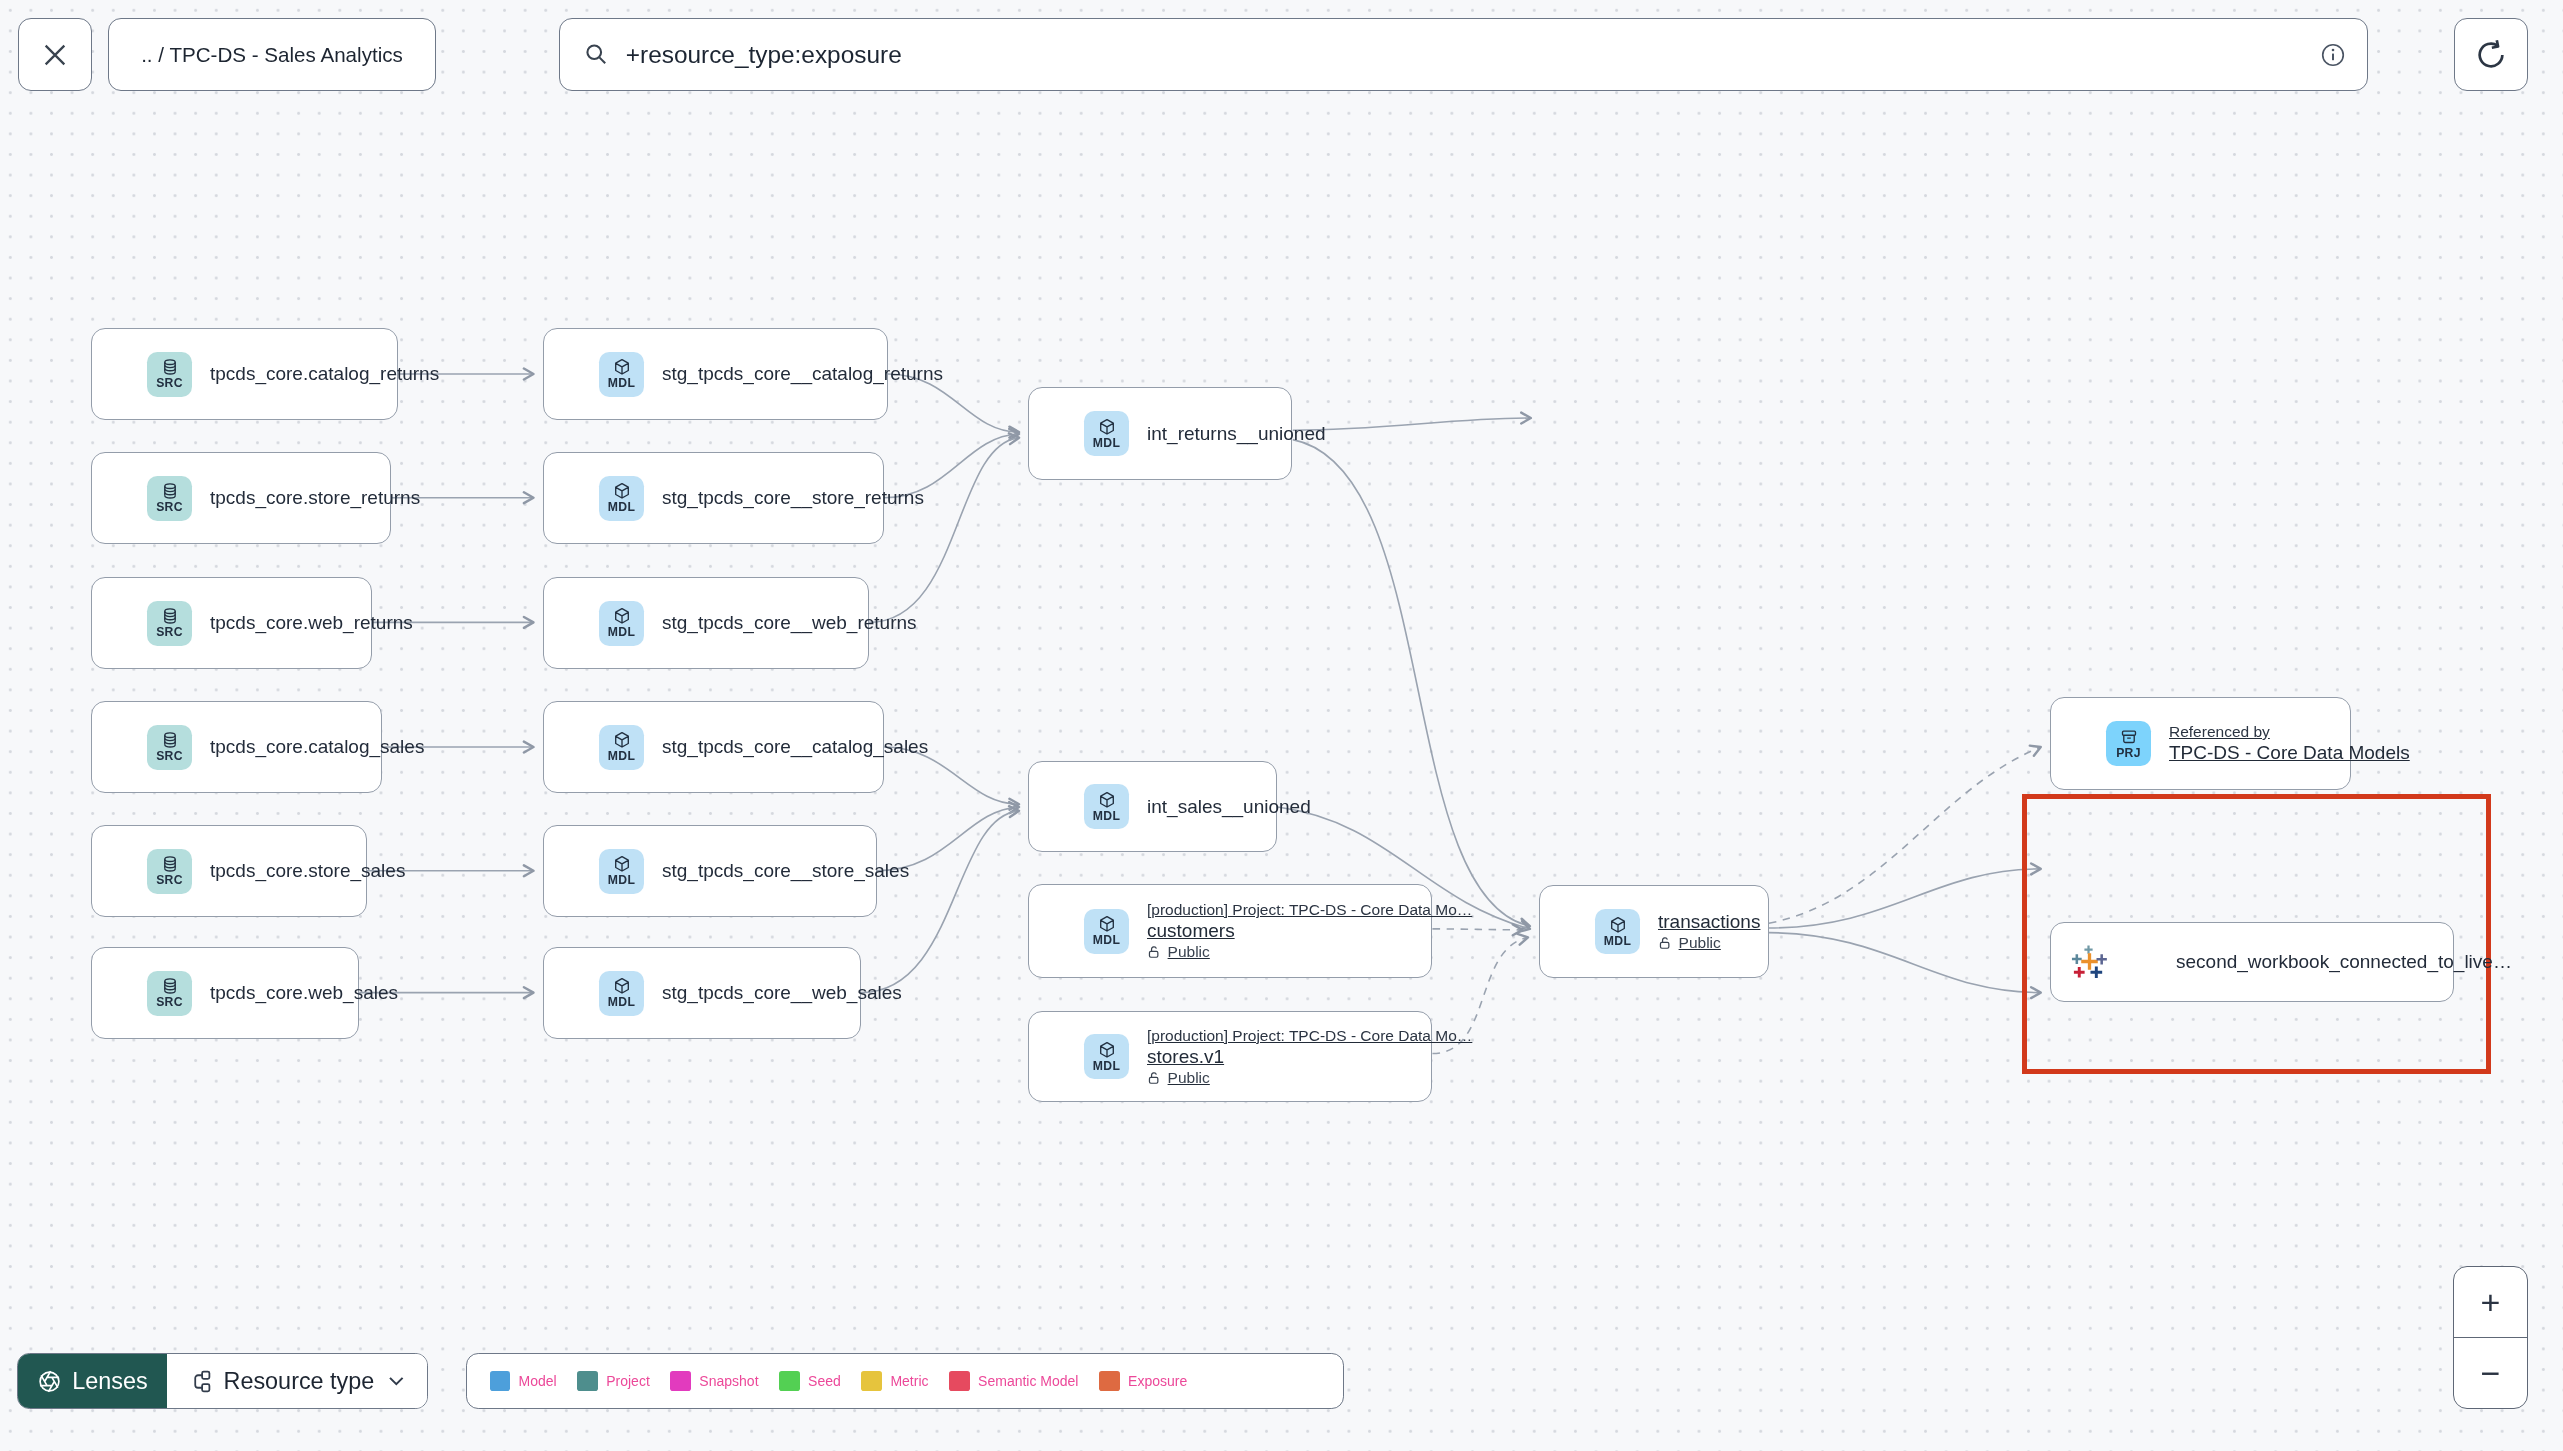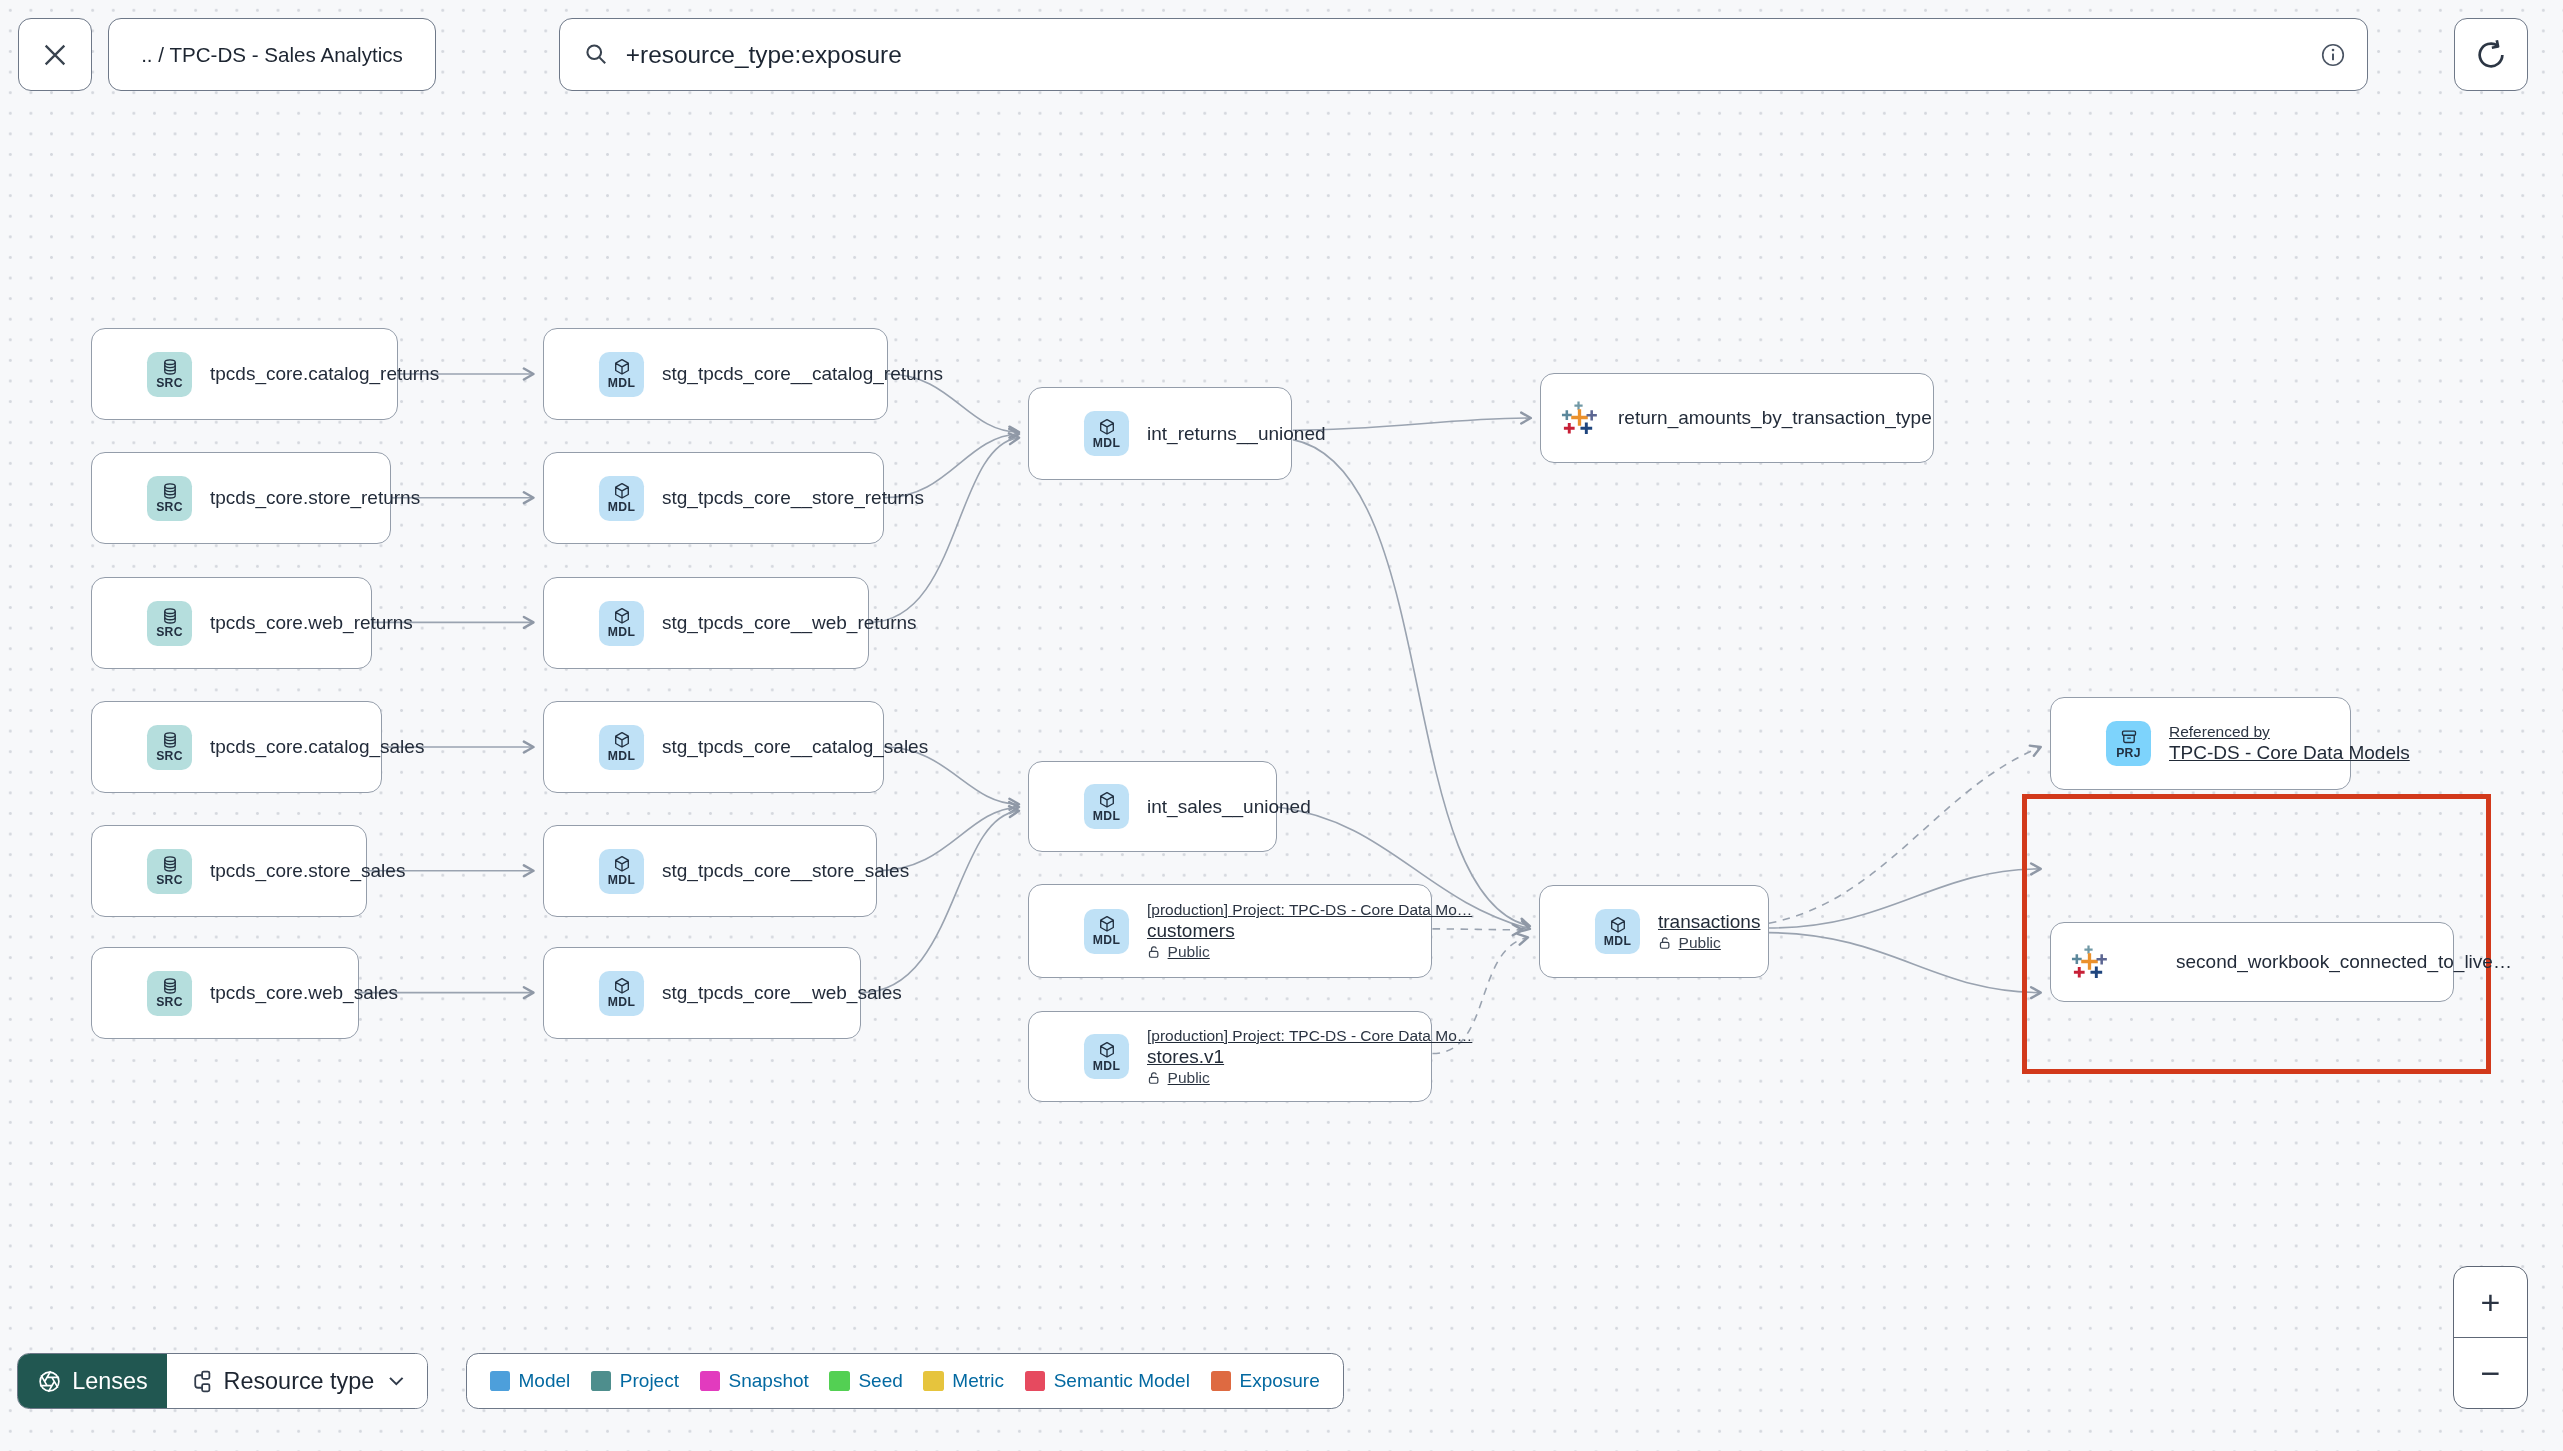--- a/index.html
+++ b/index.html
@@ -75,21 +75,21 @@
     background:#fff;display:flex;align-items:center;gap:11.2px;
     padding:0 20.6px;font-size:23.4px;color:#1d2531;
   }
   .legend{
     position:absolute;z-index:3;left:466px;top:1353px;width:878px;height:56px;
     background:#fff;border:1.7px solid #6e7888;border-radius:12.2px;box-sizing:border-box;
     display:flex;align-items:center;gap:20.6px;padding:0 22.5px;
   }
   .leg-item{display:flex;align-items:center;gap:8.4px;}
   .leg-sq{width:20.6px;height:20.6px;border-radius:2.8px;flex:none;}
-  .leg-label{font-size:19px;color:#0369a1;white-space:nowrap;}
+  .leg-label{font-size:14px;color:#ec4899;white-space:nowrap;}
   .zoomctl{
     position:absolute;z-index:3;left:2453px;top:1266px;width:75px;height:143px;
     background:#fff;border:1.9px solid #5e6776;border-radius:14px;box-sizing:border-box;
     display:flex;flex-direction:column;
   }
   .zoombtn{
     flex:1;display:flex;align-items:center;justify-content:center;
     font-size:34px;color:#2a3342;cursor:pointer;
   }
   .zoombtn.minus{border-top:1.9px solid #5e6776;}
@@ -372,26 +372,20 @@
       <span class="nname">transactions</span>
       <span class="pub">
           <svg width="14" height="14" viewBox="0 0 15 15">
             <use href="#i-lock"></use>
           </svg>
           <span>Public</span>
         </span>
     </div>
   </div>
 
-  <div class="node" style="left:1540px;top:373px;width:394px;height:90px;">
-    <svg class="tbl" width="39" height="39" viewBox="0 0 40 40">
-        <use href="#i-tableau"></use>
-      </svg>
-    <span class="nlabel">return_amounts_by_transaction_type</span>
-  </div>
 
   <div class="node" style="left:2050px;top:697px;width:301px;height:93px;">
     <div class="badge prj">
         <svg width="18" height="18" viewBox="0 0 19 19">
           <use href="#i-archive"></use>
         </svg>
         <span>PRJ</span>
       </div>
     <div class="col">
       <span class="meta">Referenced by</span>

